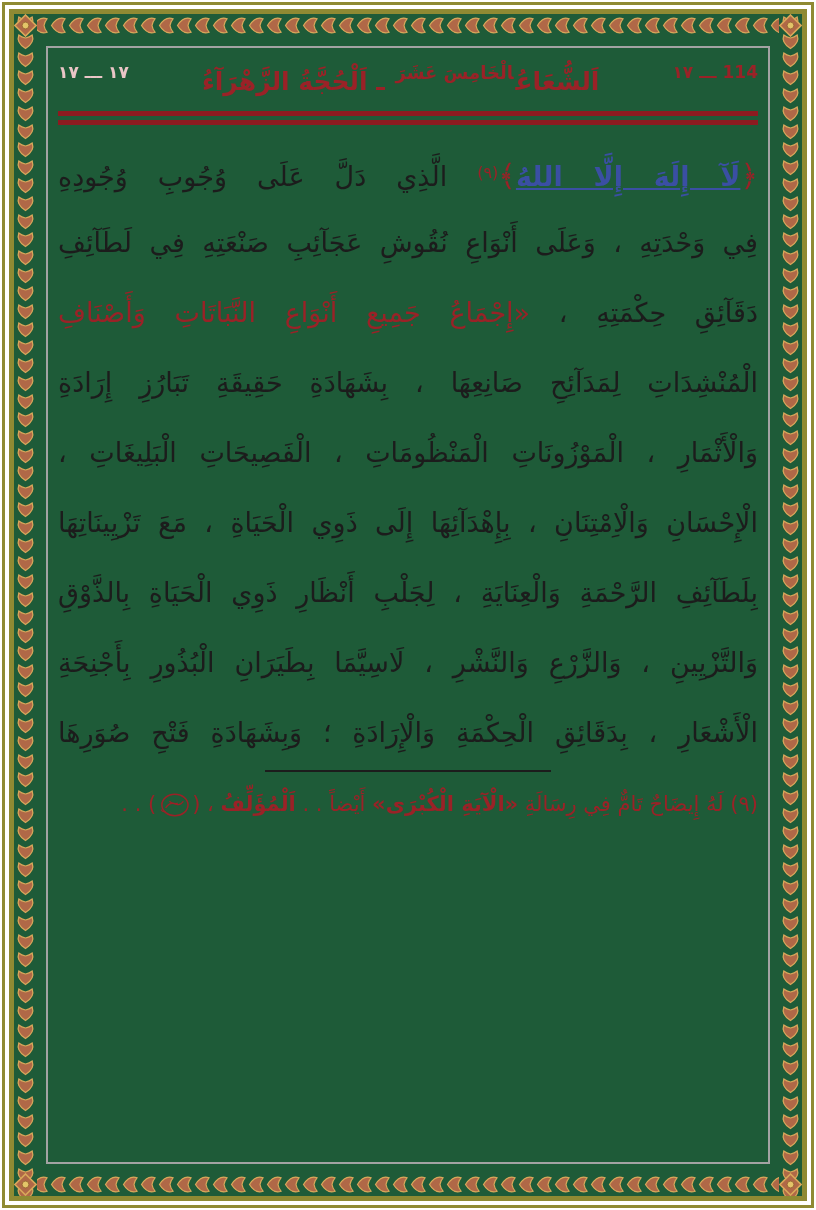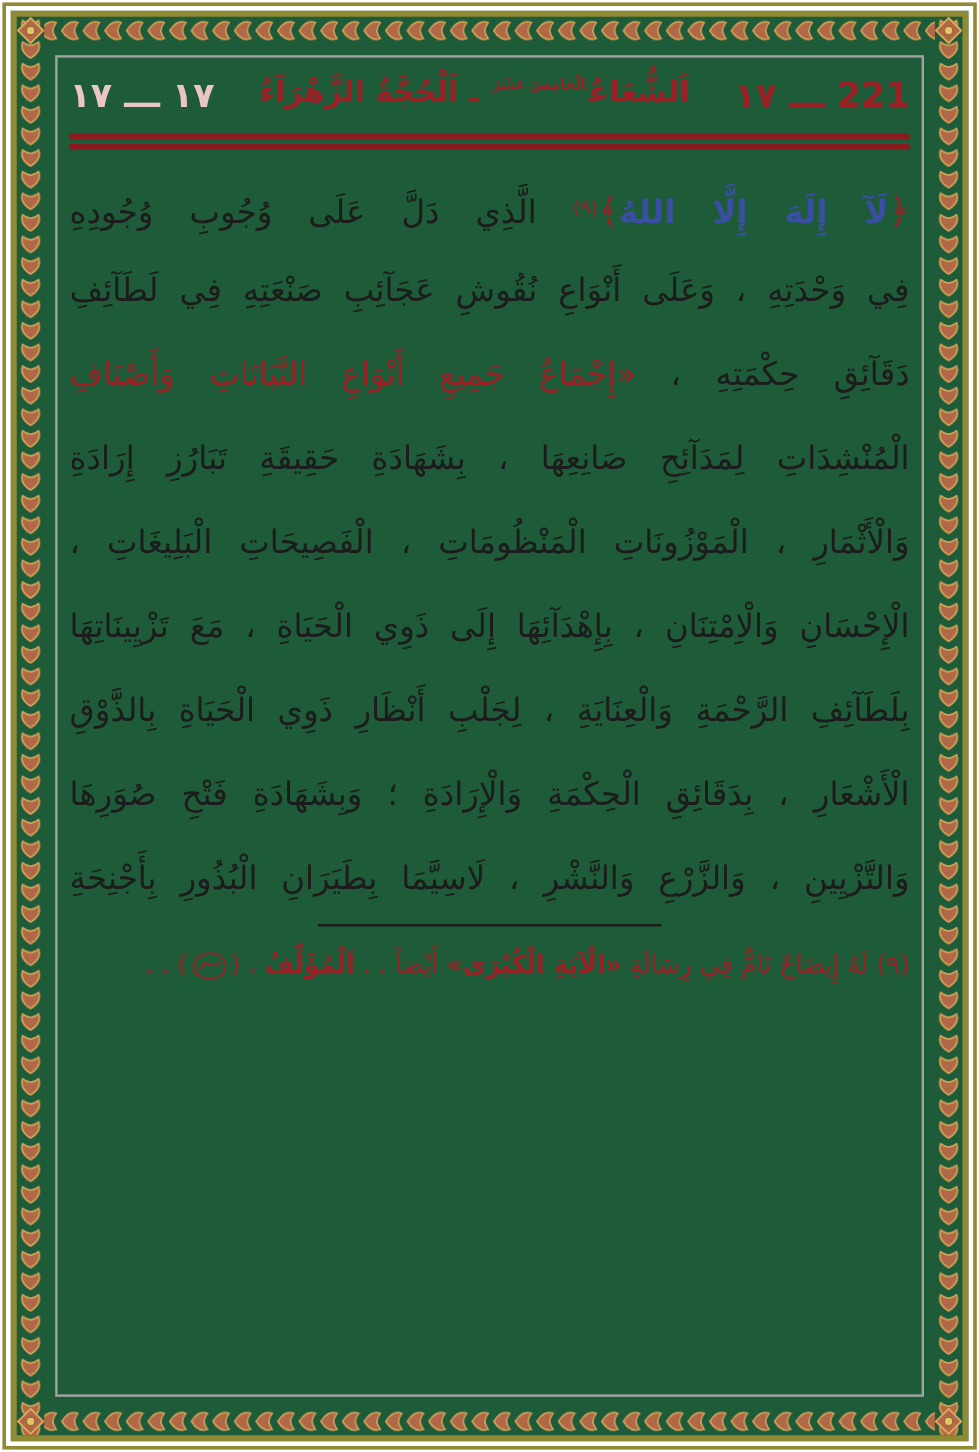--- a/index.html
+++ b/index.html
@@ -14,31 +14,31 @@
   .edge-bottom{bottom:0;left:0;width:100%;height:23px;}
   .edge-left{top:0;left:0;width:23px;height:100%;}
   .edge-right{top:0;right:0;width:23px;height:100%;}
   .corner{position:absolute;width:23px;height:23px;}
   .c-tl{top:0;left:0}.c-tr{top:0;right:0}.c-bl{bottom:0;left:0}.c-br{bottom:0;right:0}
   .inner-line{position:absolute;inset:46px;border:2px solid var(--inner-line-gray,#a3a3a3);pointer-events:none;}
   
   .content{position:absolute;inset:48px;padding:0 10px;direction:rtl;}
   .header{display:flex;justify-content:space-between;align-items:flex-start;
           margin-top:14px;color:var(--accent-red,#9a2227);font-weight:bold;}
-  .page-ref{font-size:29px;letter-spacing:1px;white-space:nowrap;}
+  .page-ref{font-size:17px;letter-spacing:1px;white-space:nowrap;}
   .page-ref.faint{color:var(--faint-pink,#eac6c7);}
   .title{font-size:25px;white-space:nowrap;}
-  .title-sup{font-size:12px;vertical-align:11px;margin:0 2px;}
+  .title-sup{font-size:18px;vertical-align:11px;margin:0 2px;}
   .rule{margin-top:15px;height:4px;border-top:5px solid var(--rule-red,#8c1b20);
         border-bottom:5px solid var(--rule-red,#8c1b20);}
   .bodytext{margin-top:13px;}
   .line{height:70px;line-height:70px;font-size:27px;color:var(--body-black,#1c1c1c);
         text-align:justify;text-align-last:justify;overflow:hidden;}
   .red{color:var(--accent-red,#9a2227);}
-  .blue{color:var(--quran-blue,#3a4fa3);font-weight:bold;}
+  .blue{color:var(--quran-blue,#3a4fa3);font-weight:bold;text-decoration:underline;}
   .bracket{font-size:30px;}
   .fn-marker{font-size:16px;vertical-align:8px;}
   .fnsep{width:286px;height:2px;background:#1c1c1c;margin:2px auto 0;}
   .footnote{margin-top:8px;font-size:21px;line-height:48px;color:var(--accent-red,#9a2227);
             text-align:right;white-space:nowrap;}
   .bold{font-weight:bold;margin-top:32px;}
   .seal{vertical-align:-8px;color:var(--accent-red,#9a2227);margin:0 1px;}
 </style>
 </head>
 <body>
@@ -86,37 +86,37 @@
       <polygon points="11.5,1 22,11.5 11.5,22 1,11.5" fill="#b06847" stroke="#d9a85a" stroke-width="1.6"></polygon>
       <circle cx="11.5" cy="11.5" r="3.4" fill="#e3c468" stroke="#8f5a2f" stroke-width="0.8"></circle>
     </svg>
   </div>
 
   <div class="inner-line"></div>
 
   <div class="content">
 
     <div class="header">
-      <span class="page-ref">221 ـــ ١٧</span>
+      <span class="page-ref">114 ـــ ١٧</span>
       <span class="title"><span>اَلشُّعَاعُ</span><span class="title-sup">الْخَامِسَ عَشَرَ</span> <span>ـ</span> <span>اَلْحُجَّةُ الزَّهْرَآءُ</span></span>
       <span class="page-ref faint">١٧ ـــ ١٧</span>
     </div>
 
     <div class="rule"></div>
 
     <div class="bodytext">
       <div class="line"><span class="red bracket">﴿</span><span class="blue">لَآ إِلَهَ إِلَّا اللهُ</span><span class="red bracket">﴾</span><span class="red fn-marker">(٩)</span><span> الَّذِي دَلَّ عَلَى وُجُوبِ وُجُودِهِ</span></div>
       <div class="line"><span>فِي وَحْدَتِهِ ، وَعَلَى أَنْوَاعِ نُقُوشِ عَجَآئِبِ صَنْعَتِهِ فِي لَطَآئِفِ</span></div>
       <div class="line"><span>دَقَآئِقِ حِكْمَتِهِ ، </span><span class="red">«إِجْمَاعُ جَمِيعِ أَنْوَاعِ النَّبَاتَاتِ وَأَصْنَافِ</span></div>
       <div class="line"><span>الْمُنْشِدَاتِ لِمَدَآئِحِ صَانِعِهَا ، بِشَهَادَةِ حَقِيقَةِ تَبَارُزِ إِرَادَةِ</span></div>
       <div class="line"><span>وَالْأَثْمَارِ ، الْمَوْزُونَاتِ الْمَنْظُومَاتِ ، الْفَصِيحَاتِ الْبَلِيغَاتِ ،</span></div>
       <div class="line"><span>الْإِحْسَانِ وَالْاِمْتِنَانِ ، بِإِهْدَآئِهَا إِلَى ذَوِي الْحَيَاةِ ، مَعَ تَزْيِينَاتِهَا</span></div>
       <div class="line"><span>بِلَطَآئِفِ الرَّحْمَةِ وَالْعِنَايَةِ ، لِجَلْبِ أَنْظَارِ ذَوِي الْحَيَاةِ بِالذَّوْقِ</span></div>
+      <div class="line"><span>وَالتَّزْيِينِ ، وَالزَّرْعِ وَالنَّشْرِ ، لَاسِيَّمَا بِطَيَرَانِ الْبُذُورِ بِأَجْنِحَةِ</span></div>
       <div class="line"><span>الْأَشْعَارِ ، بِدَقَائِقِ الْحِكْمَةِ وَالْإِرَادَةِ ؛ وَبِشَهَادَةِ فَتْحِ صُوَرِهَا</span></div>
-      <div class="line"><span>وَالتَّزْيِينِ ، وَالزَّرْعِ وَالنَّشْرِ ، لَاسِيَّمَا بِطَيَرَانِ الْبُذُورِ بِأَجْنِحَةِ</span></div>
     </div>
 
     <div class="fnsep"></div>
 
     <div class="footnote"><span>(٩) لَهُ إِيضَاحٌ تَامٌّ فِي رِسَالَةِ </span><span class="bold">«الْآيَةِ الْكُبْرَى»</span><span> أَيْضاً . . </span><span class="bold">اَلْمُؤَلِّفُ</span><span> ، (</span><svg class="seal" width="34" height="28" viewBox="0 0 36 30">
           <ellipse cx="19" cy="15" rx="14" ry="11.5" fill="none" stroke="currentColor" stroke-width="1.6"></ellipse>
           <path d="M9 18 q5 -7 11 -4 q5 2 8 -3" fill="none" stroke="currentColor" stroke-width="1.4"></path>
           <path d="M13 11 q4 4 9 2" fill="none" stroke="currentColor" stroke-width="1.2"></path>
           <path d="M4 20 q2 3 5 2" fill="none" stroke="currentColor" stroke-width="1.2"></path>
         </svg><span>) . .</span></div>

